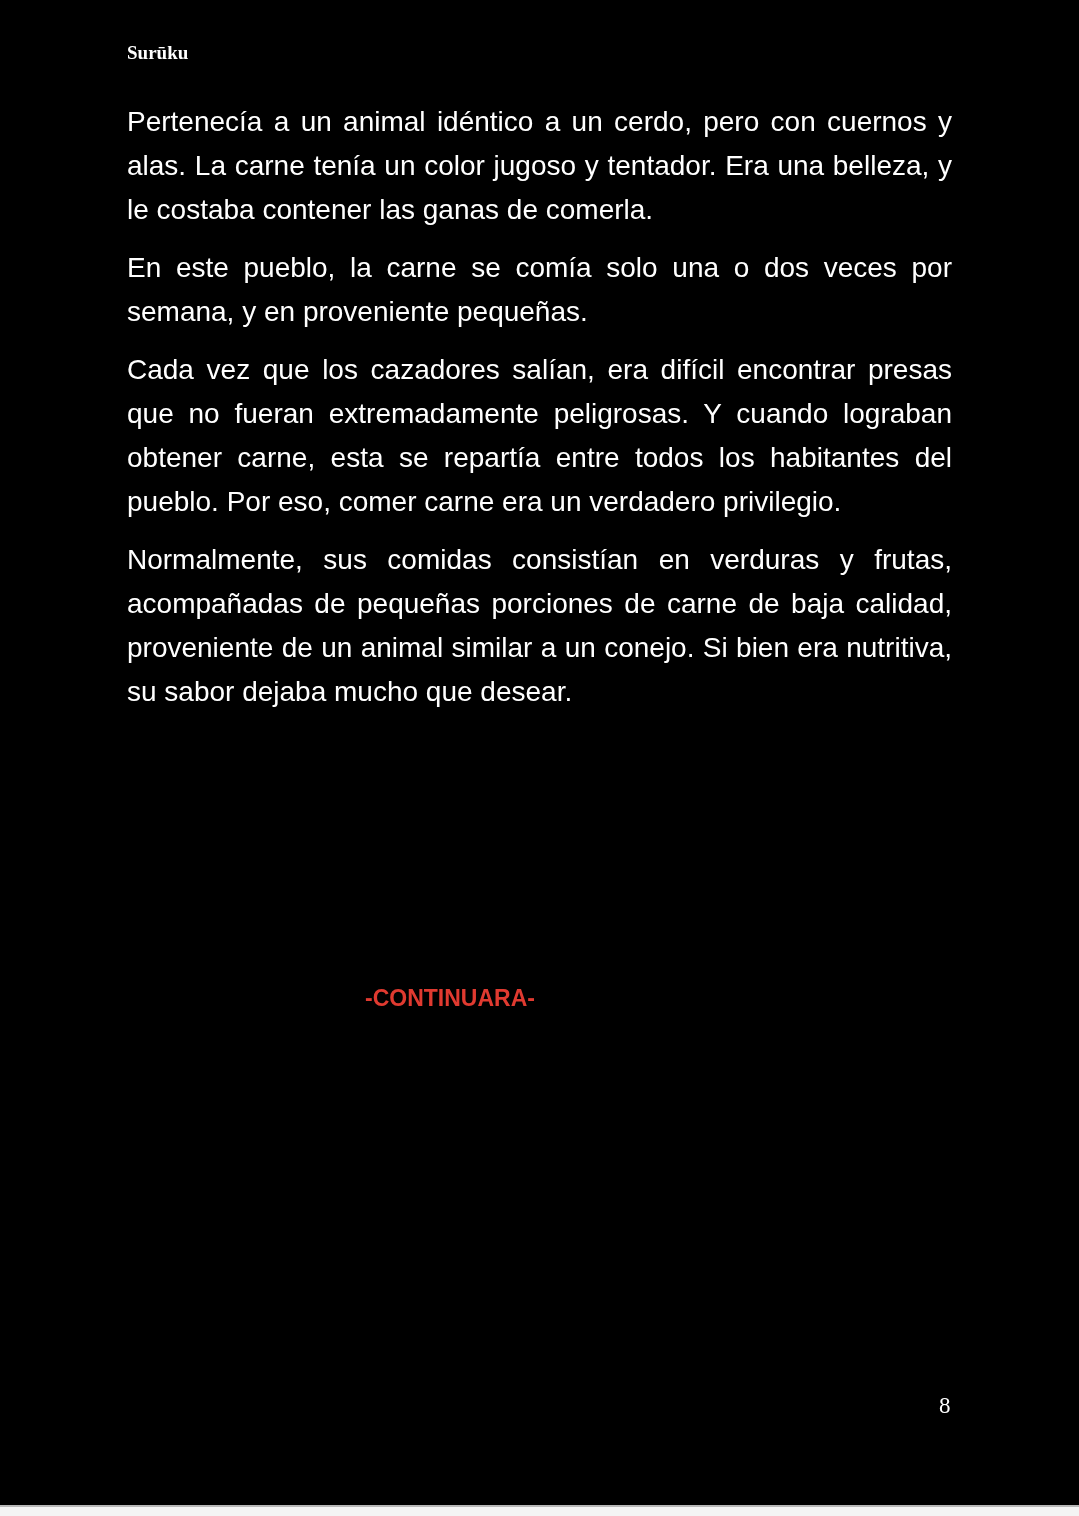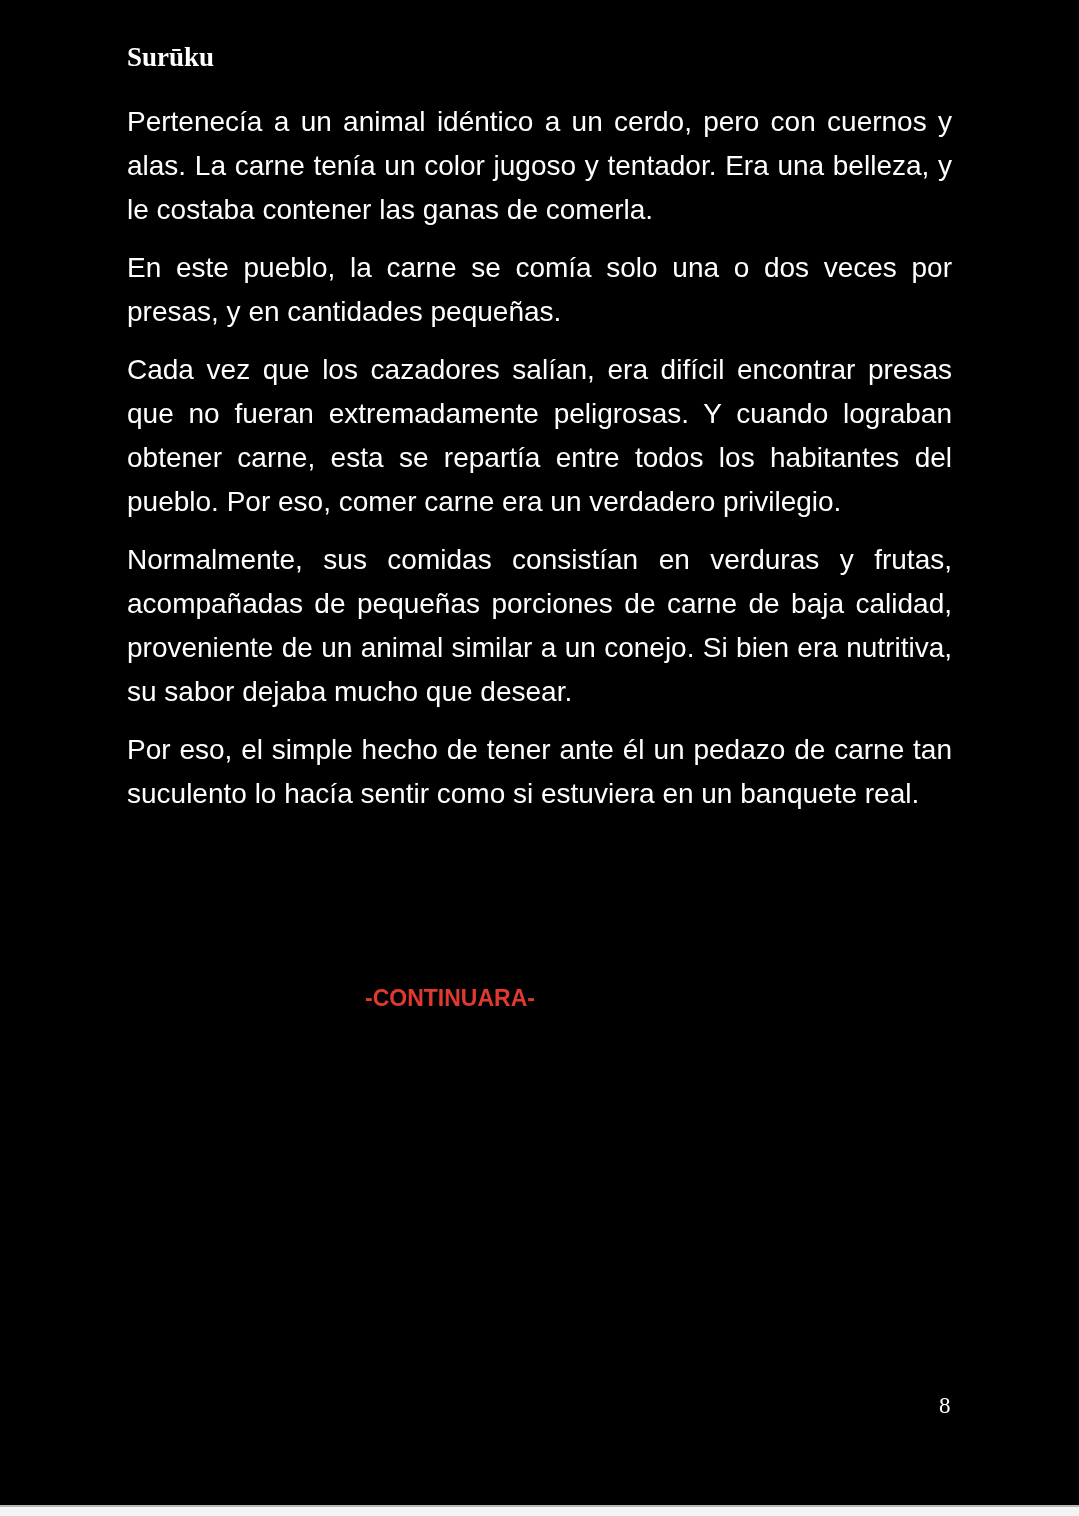--- a/index.html
+++ b/index.html
@@ -1,30 +1,29 @@
 <!DOCTYPE html>
 <html><head>
 <meta charset="utf-8">
 <style>
   html, body { margin:0; padding:0; }
   body { width:1079px; height:1516px; background:#f4f4f4; position:relative; overflow:hidden; }
   .page { position:absolute; left:0; top:0; width:1079px; height:1505px; background:#000; border-bottom:2px solid #b8b8b8; }
-  .header { position:absolute; left:127px; top:42px; color:#fff; font-family:"Liberation Serif", serif; font-weight:bold; font-size:27px; }
+  .header { position:absolute; left:127px; top:42px; color:#fff; font-family:"Liberation Serif", serif; font-weight:bold; font-size:19px; }
   .body { position:absolute; left:127px; top:100px; width:825px; color:#fff; font-family:"Liberation Sans", sans-serif; font-size:28px; line-height:44px; text-align:justify; }
   .body p { margin:0 0 14px 0; }
   .cont { position:absolute; left:0; width:900px; top:985px; text-align:center; color:#e03a30; font-family:"Liberation Sans", sans-serif; font-weight:bold; font-size:23px; }
   .pagenum { position:absolute; left:939px; top:1393px; color:#fff; font-family:"Liberation Serif", serif; font-size:23px; }
 </style>
 </head>
 <body>
 
 <div class="page">
   <div class="header">Surūku</div>
   <div class="body">
     <p>Pertenecía a un animal idéntico a un cerdo, pero con cuernos y alas. La carne tenía un color jugoso y tentador. Era una belleza, y le costaba contener las ganas de comerla.</p>
-    <p>En este pueblo, la carne se comía solo una o dos veces por presas, y en cantidades pequeñas.</p>
+    <p>En este pueblo, la carne se comía solo una o dos veces por semana, y en proveniente pequeñas.</p>
     <p>Cada vez que los cazadores salían, era difícil encontrar presas que no fueran extremadamente peligrosas. Y cuando lograban obtener carne, esta se repartía entre todos los habitantes del pueblo. Por eso, comer carne era un verdadero privilegio.</p>
     <p>Normalmente, sus comidas consistían en verduras y frutas, acompañadas de pequeñas porciones de carne de baja calidad, proveniente de un animal similar a un conejo. Si bien era nutritiva, su sabor dejaba mucho que desear.</p>
-    <p>Por eso, el simple hecho de tener ante él un pedazo de carne tan suculento lo hacía sentir como si estuviera en un banquete real.</p>
   </div>
   <div class="cont">-CONTINUARA-</div>
   <div class="pagenum">8</div>
 </div>
 
 </body></html>

